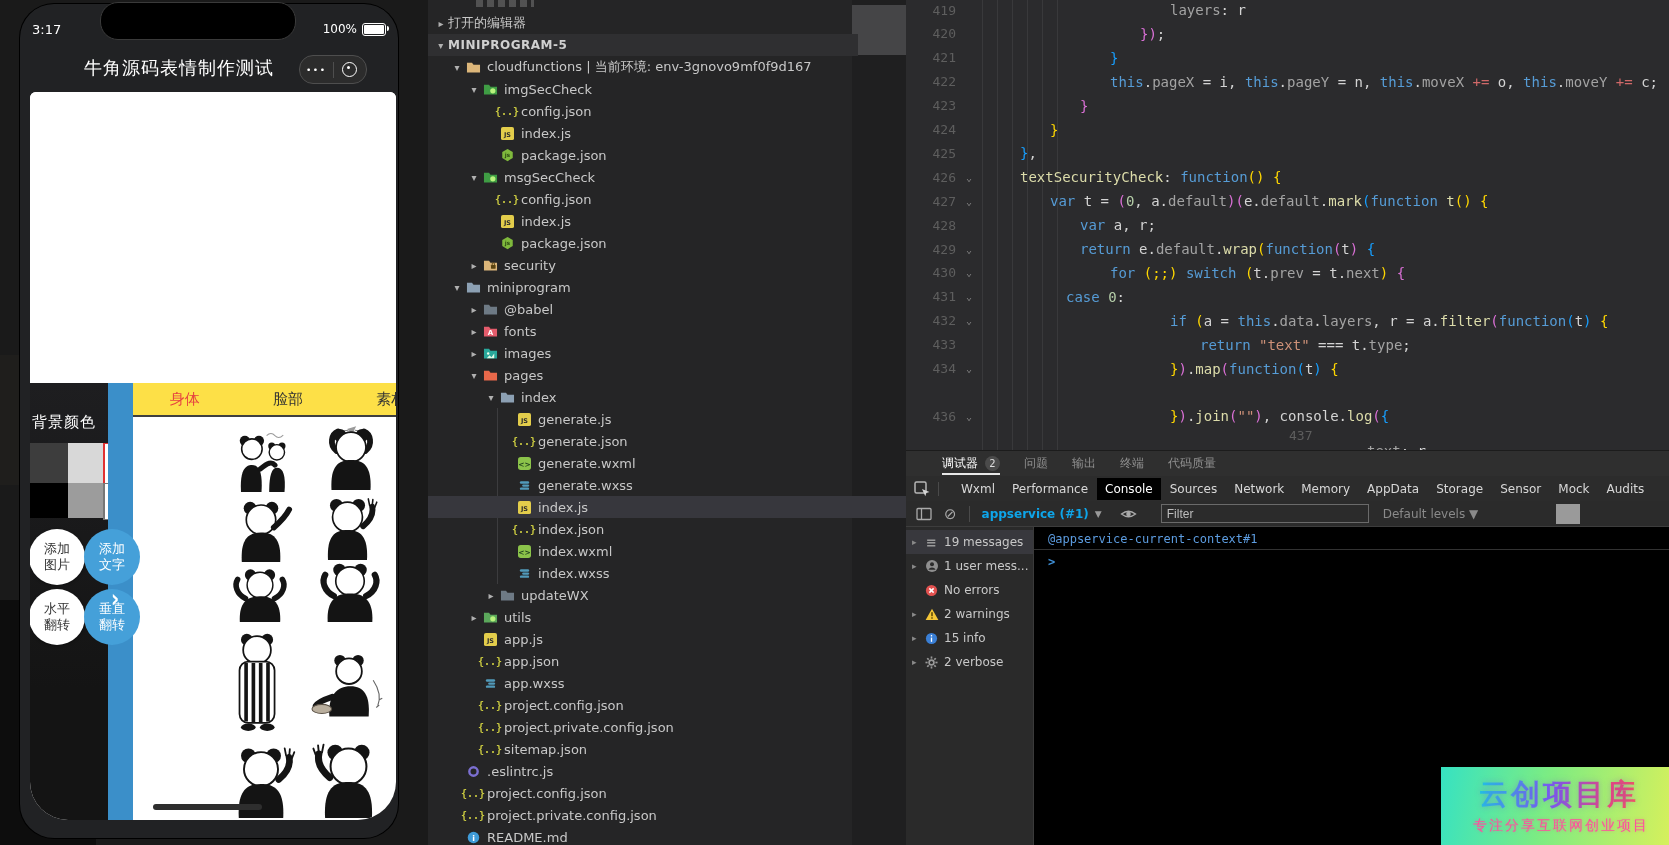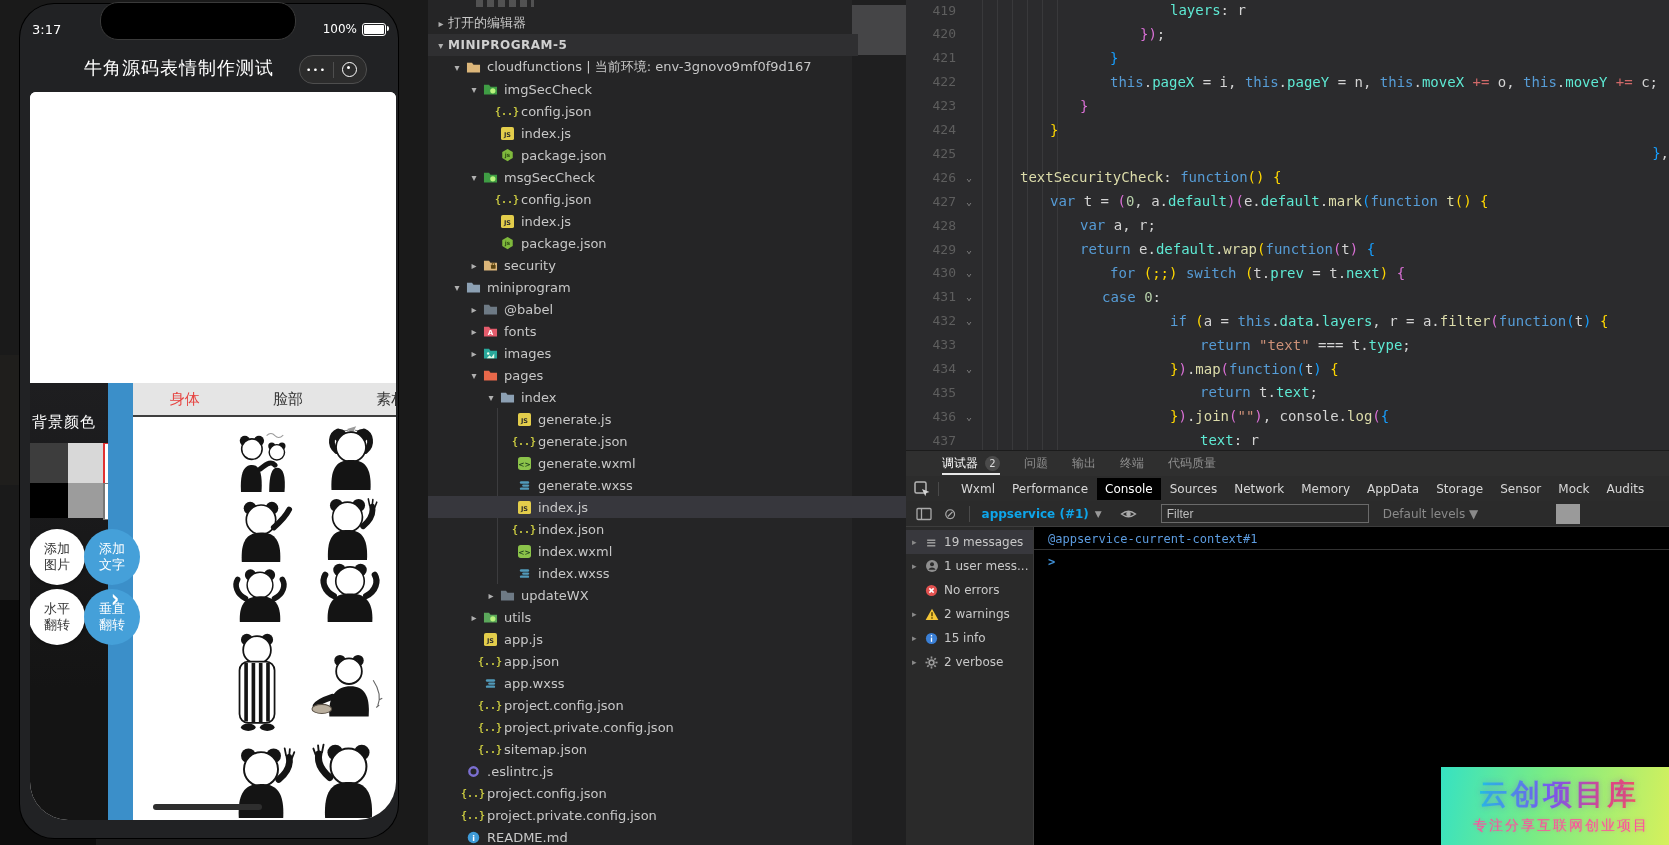--- a/index.html
+++ b/index.html
@@ -28,21 +28,21 @@
   #side-panel{position:absolute;left:0;top:0;width:78px;height:437px;background:linear-gradient(#1e1e20,#141414 70%);}
   .panel-title{position:absolute;left:2px;top:30px;color:#fff;font-size:15px;letter-spacing:1px;}
   .swatches{position:absolute;left:-2px;top:60px;width:80px;height:75px;}
   .sw{position:absolute;}
   .sw-red{position:absolute;border-left:2px solid #e03131;border-top:1px solid #e03131;border-bottom:1px solid #e03131;background:#fff;}
   .cbtn{position:absolute;width:56px;height:56px;border-radius:50%;display:flex;align-items:center;justify-content:center;text-align:center;font-size:13px;line-height:16px;cursor:default;}
   .cbtn.light{background:#fff;color:#333;box-shadow:0 1px 3px rgba(0,0,0,.35);}
   .cbtn.blue{background:#45a0d9;color:#fff;}
   #blue-strip{position:absolute;left:78px;top:0;width:25px;height:437px;background:#3b8fc9;}
   .strip-chevron{position:absolute;left:81px;top:204px;color:#fff;font-size:20px;font-weight:bold;z-index:5;transform:scaleY(1.2);}
-  #tabrow{position:absolute;left:103px;top:0;width:310px;height:32px;background:#e5e5e5;border-bottom:2px solid #3f3f3f;display:flex;}
+  #tabrow{position:absolute;left:103px;top:0;width:310px;height:32px;background:#fde047;border-bottom:2px solid #3f3f3f;display:flex;}
   .mtab{flex:1;display:flex;align-items:center;justify-content:center;font-size:15px;color:#333;}
   .mtab.active{color:#e64340;}
   #catcol{position:absolute;left:103px;top:34px;width:83px;height:403px;background:#fff;border-right:1px solid #dedede;}
   .catitem{height:30px;margin-top:0;border-bottom:1px solid #e2e2e2;display:flex;align-items:center;justify-content:center;font-size:14px;color:#333;}
   .catitem.active{background:#ededed;}
   #stickers{position:absolute;left:186px;top:0;width:180px;height:437px;}
   .sticker{position:absolute;}
   .sticker svg{width:100%;height:100%;}
   #home-ind{position:absolute;left:123px;top:712px;width:109px;height:6px;background:#2e2e2e;border-radius:3px;z-index:9;}
   
@@ -58,21 +58,21 @@
   #ethumb{position:absolute;left:424px;top:5px;width:54px;height:50px;background:#454547;}
   #eguide{position:absolute;left:69px;top:408px;width:1px;height:176px;background:#3c3c3e;}
   
   #right{position:absolute;left:906px;top:0;width:763px;height:845px;background:#2b2b2d;}
   #editor{position:absolute;left:0;top:0;width:763px;height:450px;background:#2b2b2d;overflow:hidden;}
   .iguide{position:absolute;top:0;width:1px;height:450px;background:#39393b;}
   .cline{position:absolute;left:0;width:763px;height:24px;display:flex;align-items:center;font-family:"DejaVu Sans Mono","Liberation Mono",monospace;font-size:14px;white-space:pre;}
   .lnum{width:50px;text-align:right;color:#5e5e5e;font-size:13px;flex:none;}
   .lfold{width:26px;text-align:center;color:#8a8a8a;font-size:10px;flex:none;}
   .lcode{flex:none;}
-  .tk-kw{color:#569cd6}.tk-prop{color:#5eead4}.tk-fn{color:#dcdcaa}.tk-str{color:#ce9178}
+  .tk-kw{color:#569cd6}.tk-prop{color:#a3a3a3}.tk-fn{color:#dcdcaa}.tk-str{color:#ce9178}
   .tk-num{color:#b5cea8}.tk-pl{color:#d4d4d4}.tk-opr{color:#d16969}
   .tk-b1{color:#ffd700}.tk-b2{color:#da70d6}.tk-b3{color:#179fff}
   
   #debugger{position:absolute;left:0;top:450px;width:763px;height:395px;background:#262626;border-top:1px solid #1c1c1c;}
   #dbg-row1{position:absolute;left:0;top:0;width:763px;height:25px;background:#2f2f2f;display:flex;align-items:center;padding-left:36px;box-sizing:border-box;}
   .dtab1{margin-right:24px;font-size:12px;color:#8f8f8f;display:flex;align-items:center;height:100%;position:relative;}
   .dtab1.active{color:#fff;}
   .dtab1.active::after{content:"";position:absolute;left:0;right:0;bottom:1px;height:2px;background:#e8e8e8;}
   .dbadge{margin-left:7px;background:#4b4b4b;color:#ddd;border-radius:50%;width:15px;height:15px;font-size:10px;display:inline-flex;align-items:center;justify-content:center;}
   #dbg-row2{position:absolute;left:0;top:25px;width:763px;height:25px;background:#2c2c2c;display:flex;align-items:center;padding-left:6px;box-sizing:border-box;}
@@ -635,33 +635,32 @@
       <div class="iguide" style="left: 106px;"></div>
       <div class="iguide" style="left: 121px;"></div>
       <div class="iguide" style="left: 136px;"></div>
       <div class="iguide" style="left: 151px;"></div>
       <div class="cline" style="top: -2px;"><span class="lnum">419</span><span class="lfold"></span><span class="lcode" style="padding-left: 188px;"><span class="tk-prop">layers</span><span class="tk-pl">: r</span></span></div>
       <div class="cline" style="top: 21.9px;"><span class="lnum">420</span><span class="lfold"></span><span class="lcode" style="padding-left: 158px;"><span class="tk-b2">})</span><span class="tk-pl">;</span></span></div>
       <div class="cline" style="top: 45.8px;"><span class="lnum">421</span><span class="lfold"></span><span class="lcode" style="padding-left: 128px;"><span class="tk-b3">}</span></span></div>
       <div class="cline" style="top: 69.7px;"><span class="lnum">422</span><span class="lfold"></span><span class="lcode" style="padding-left: 128px;"><span class="tk-kw">this</span><span class="tk-pl">.</span><span class="tk-prop">pageX</span><span class="tk-pl"> = i, </span><span class="tk-kw">this</span><span class="tk-pl">.</span><span class="tk-prop">pageY</span><span class="tk-pl"> = n, </span><span class="tk-kw">this</span><span class="tk-pl">.</span><span class="tk-prop">moveX</span><span class="tk-pl"> </span><span class="tk-opr">+=</span><span class="tk-pl"> o, </span><span class="tk-kw">this</span><span class="tk-pl">.</span><span class="tk-prop">moveY</span><span class="tk-pl"> </span><span class="tk-opr">+=</span><span class="tk-pl"> c;</span></span></div>
       <div class="cline" style="top: 93.6px;"><span class="lnum">423</span><span class="lfold"></span><span class="lcode" style="padding-left: 98px;"><span class="tk-b2">}</span></span></div>
       <div class="cline" style="top: 117.5px;"><span class="lnum">424</span><span class="lfold"></span><span class="lcode" style="padding-left: 68px;"><span class="tk-b1">}</span></span></div>
-      <div class="cline" style="top: 141.4px; justify-content: space-between;"><span class="lnum">425</span><span class="lfold"></span><span class="lcode" style="padding-left: 38px;"><span class="tk-b3">}</span><span class="tk-pl">,</span></span></div>
+      <div class="cline" style="top: 141.4px;"><span class="lnum">425</span><span class="lfold"></span><span class="lcode" style="padding-left: 38px;"><span class="tk-b3">}</span><span class="tk-pl">,</span></span></div>
       <div class="cline" style="top: 165.3px;"><span class="lnum">426</span><span class="lfold">⌄</span><span class="lcode" style="padding-left: 38px;"><span class="tk-fn">textSecurityCheck</span><span class="tk-pl">: </span><span class="tk-kw">function</span><span class="tk-b1">() {</span></span></div>
       <div class="cline" style="top: 189.2px;"><span class="lnum">427</span><span class="lfold">⌄</span><span class="lcode" style="padding-left: 68px;"><span class="tk-kw">var</span><span class="tk-pl"> t = </span><span class="tk-b2">(</span><span class="tk-num">0</span><span class="tk-pl">, a.</span><span class="tk-prop">default</span><span class="tk-b2">)(</span><span class="tk-pl">e.</span><span class="tk-prop">default</span><span class="tk-pl">.</span><span class="tk-fn">mark</span><span class="tk-b3">(</span><span class="tk-kw">function</span><span class="tk-pl"> </span><span class="tk-fn">t</span><span class="tk-b1">()</span><span class="tk-pl"> </span><span class="tk-b1">{</span></span></div>
       <div class="cline" style="top: 213.1px;"><span class="lnum">428</span><span class="lfold"></span><span class="lcode" style="padding-left: 98px;"><span class="tk-kw">var</span><span class="tk-pl"> a, r;</span></span></div>
       <div class="cline" style="top: 237px;"><span class="lnum">429</span><span class="lfold">⌄</span><span class="lcode" style="padding-left: 98px;"><span class="tk-kw">return</span><span class="tk-pl"> e.</span><span class="tk-prop">default</span><span class="tk-pl">.</span><span class="tk-fn">wrap</span><span class="tk-b1">(</span><span class="tk-kw">function</span><span class="tk-b2">(</span><span class="tk-pl">t</span><span class="tk-b2">)</span><span class="tk-pl"> </span><span class="tk-b3">{</span></span></div>
       <div class="cline" style="top: 260.9px;"><span class="lnum">430</span><span class="lfold">⌄</span><span class="lcode" style="padding-left: 128px;"><span class="tk-kw">for</span><span class="tk-pl"> </span><span class="tk-b1">(;;)</span><span class="tk-pl"> </span><span class="tk-kw">switch</span><span class="tk-pl"> </span><span class="tk-b1">(</span><span class="tk-pl">t.</span><span class="tk-prop">prev</span><span class="tk-pl"> = t.</span><span class="tk-prop">next</span><span class="tk-b1">)</span><span class="tk-pl"> </span><span class="tk-b2">{</span></span></div>
-      <div class="cline" style="top: 284.8px;"><span class="lnum">431</span><span class="lfold">⌄</span><span class="lcode" style="padding-left: 120px;"><span class="tk-kw">case</span><span class="tk-pl"> </span><span class="tk-num">0</span><span class="tk-pl">:</span></span></div>
+      <div class="cline" style="top: 284.8px;"><span class="lnum">431</span><span class="lfold">⌄</span><span class="lcode" style="padding-left: 84px;"><span class="tk-kw">case</span><span class="tk-pl"> </span><span class="tk-num">0</span><span class="tk-pl">:</span></span></div>
       <div class="cline" style="top: 308.7px;"><span class="lnum">432</span><span class="lfold">⌄</span><span class="lcode" style="padding-left: 188px;"><span class="tk-kw">if</span><span class="tk-pl"> </span><span class="tk-b1">(</span><span class="tk-pl">a = </span><span class="tk-kw">this</span><span class="tk-pl">.</span><span class="tk-prop">data</span><span class="tk-pl">.</span><span class="tk-prop">layers</span><span class="tk-pl">, r = a.</span><span class="tk-fn">filter</span><span class="tk-b2">(</span><span class="tk-kw">function</span><span class="tk-b3">(</span><span class="tk-pl">t</span><span class="tk-b3">)</span><span class="tk-pl"> </span><span class="tk-b1">{</span></span></div>
       <div class="cline" style="top: 332.6px;"><span class="lnum">433</span><span class="lfold"></span><span class="lcode" style="padding-left: 218px;"><span class="tk-kw">return</span><span class="tk-pl"> </span><span class="tk-str">"text"</span><span class="tk-pl"> === t.</span><span class="tk-prop">type</span><span class="tk-pl">;</span></span></div>
       <div class="cline" style="top: 356.5px;"><span class="lnum">434</span><span class="lfold">⌄</span><span class="lcode" style="padding-left: 188px;"><span class="tk-b1">}</span><span class="tk-b2">)</span><span class="tk-pl">.</span><span class="tk-fn">map</span><span class="tk-b2">(</span><span class="tk-kw">function</span><span class="tk-b3">(</span><span class="tk-pl">t</span><span class="tk-b3">)</span><span class="tk-pl"> </span><span class="tk-b1">{</span></span></div>
-      <div class="cline" style="top: 380.4px;"><span class="lnum">435</span><span class="lfold"></span><span class="lcode" style="padding-left: 218px;"><span class="tk-kw">return</span><span class="tk-pl"> t.</span><span class="tk-prop">text</span><span class="tk-pl">;</span></span></div>
       <div class="cline" style="top: 404.3px;"><span class="lnum">436</span><span class="lfold">⌄</span><span class="lcode" style="padding-left: 188px;"><span class="tk-b1">}</span><span class="tk-b2">)</span><span class="tk-pl">.</span><span class="tk-fn">join</span><span class="tk-b2">(</span><span class="tk-str">""</span><span class="tk-b2">)</span><span class="tk-pl">, console.</span><span class="tk-fn">log</span><span class="tk-b2">(</span><span class="tk-b3">{</span></span></div>
-      <div class="cline" style="top: 428.2px;"><span class="lnum">437</span><span class="lfold"></span><span class="lcode" style="padding-left: 218px;"><span class="tk-prop">text</span><span class="tk-pl">: r</span></span></div>
+      <div class="cline" style="top: 428.2px; flex-direction: column;"><span class="lnum">437</span><span class="lfold"></span><span class="lcode" style="padding-left: 218px;"><span class="tk-prop">text</span><span class="tk-pl">: r</span></span></div>
     </div>
 
   <div id="debugger">
     <div id="dbg-row1">
         <div class="dtab1 active">
           <span>调试器</span>
           <span class="dbadge">2</span>
         </div>
         <div class="dtab1">
           <span>问题</span>

